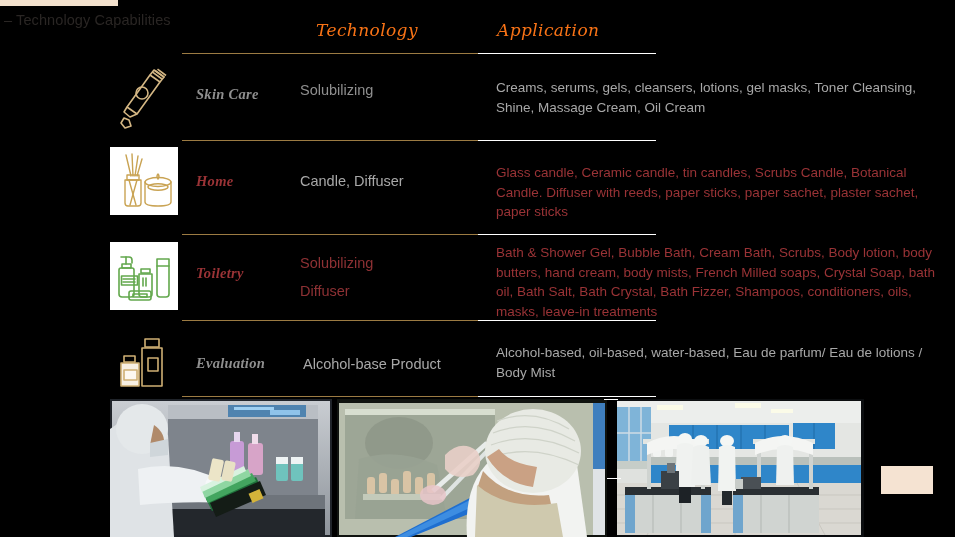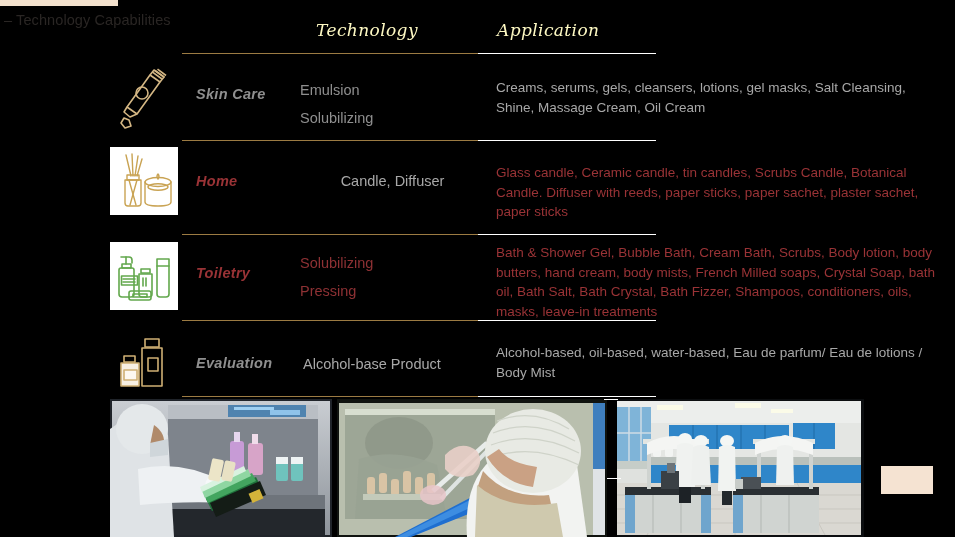--- a/index.html
+++ b/index.html
@@ -20,21 +20,21 @@
     font-size:14.5px; letter-spacing:.1px;
     color:#2a2624;
     white-space:nowrap;
   }
   
   .col-head {
     position:absolute; top:20px;
     font-family:"DejaVu Serif", serif;
     font-style:italic;
     font-size:17px;
-    color:#fef9c3;
+    color:#f97316;
     letter-spacing:.4px;
   }
   .col-head.technology { left:316px; }
   .col-head.application { left:497px; }
 
   
   .rule { position:absolute; height:1px; }
   .rule .gold  { position:absolute; left:0;    width:296px; height:1px; background:#9c7b43; }
   .rule .white { position:absolute; left:296px; width:178px; height:1px; background:#ffffff; }
   .rule { left:182px; width:474px; }
@@ -46,34 +46,34 @@
     position:absolute; left:110px;
     width:68px; height:68px;
     background:#ffffff;
     display:flex; align-items:center; justify-content:center;
   }
   .row-icon.transparent { background:transparent; }
   .row-icon svg { display:block; }
 
   .row-label {
     position:absolute; left:196px;
-    font-family:Liberation Sans, sans-serif;
+    font-family:Liberation Serif, serif;
     font-style:italic; font-weight:bold;
     font-size:14.5px;
     letter-spacing:.3px;
     white-space:nowrap;
   }
   .tech-cell {
     position:absolute; left:300px;
     width:185px;
     font-size:14.5px;
     line-height:28px;
   }
   .tech-cell .line { white-space:nowrap; }
-  .tech-cell.center { text-align:center; }
+  .tech-cell.center { }
   .app-cell {
     position:absolute; left:496px;
     width:450px;
     font-size:13.5px;
     line-height:19.5px;
   }
 
   
   .c-grey  { color:#8f8f8f; }
   .c-grey2 { color:#a8a8a8; }
@@ -128,24 +128,23 @@
         <path d="M41.5 9.2 L51 16"></path>
           <path d="M44 7.5 L53.5 14.3"></path>
           <path d="M46.5 6.2 L55 12.5"></path>
         <circle cx="31" cy="30" r="6"></circle>
         <path d="M10 60 L13 55 L18 57 L20 63 L14 65 Z"></path>
       </g>
     </svg>
   </div>
   <div class="row-label c-grey" style="top:86px">Skin Care</div>
   <div class="tech-cell c-grey" style="top:76px">
-    <div class="line">Emulsion</div>
     <div class="line">Solubilizing</div>
   </div>
-  <div class="app-cell c-grey2" style="top:78px">Creams, serums, gels, cleansers, lotions, gel masks, Salt Cleansing, Shine, Massage Cream, Oil Cream</div>
+  <div class="app-cell c-grey2" style="top:78px">Creams, serums, gels, cleansers, lotions, gel masks, Toner Cleansing, Shine, Massage Cream, Oil Cream</div>
 </div>
 
 <div class="rule" style="top:140px">
   <div class="gold"></div>
     <div class="white"></div>
 </div>
 
 <div class="row" style="top:0">
   <div class="row-icon" style="top:147px">
     <svg width="64" height="64" viewBox="0 0 64 64">
@@ -204,21 +203,21 @@
         <path d="M45 22 L57 22"></path>
 
         <rect x="17" y="47" width="22" height="9" rx="2"></rect>
         <rect x="21" y="50" width="14" height="3"></rect>
       </g>
     </svg>
   </div>
   <div class="row-label c-red" style="top:265px">Toiletry</div>
   <div class="tech-cell c-red2" style="top:249px">
     <div class="line">Solubilizing</div>
-    <div class="line">Pressing</div>
+    <div class="line">Diffuser</div>
   </div>
   <div class="app-cell c-red" style="top:243px">Bath &amp; Shower Gel, Bubble Bath, Cream Bath, Scrubs, Body lotion, body butters, hand cream, body mists, French Milled soaps, Crystal Soap, bath oil, Bath Salt, Bath Crystal, Bath Fizzer, Shampoos, conditioners, oils, masks, leave-in treatments</div>
 </div>
 
 <div class="rule" style="top:320px">
   <div class="gold"></div>
     <div class="white"></div>
 </div>
 
 <div class="row" style="top:0">

